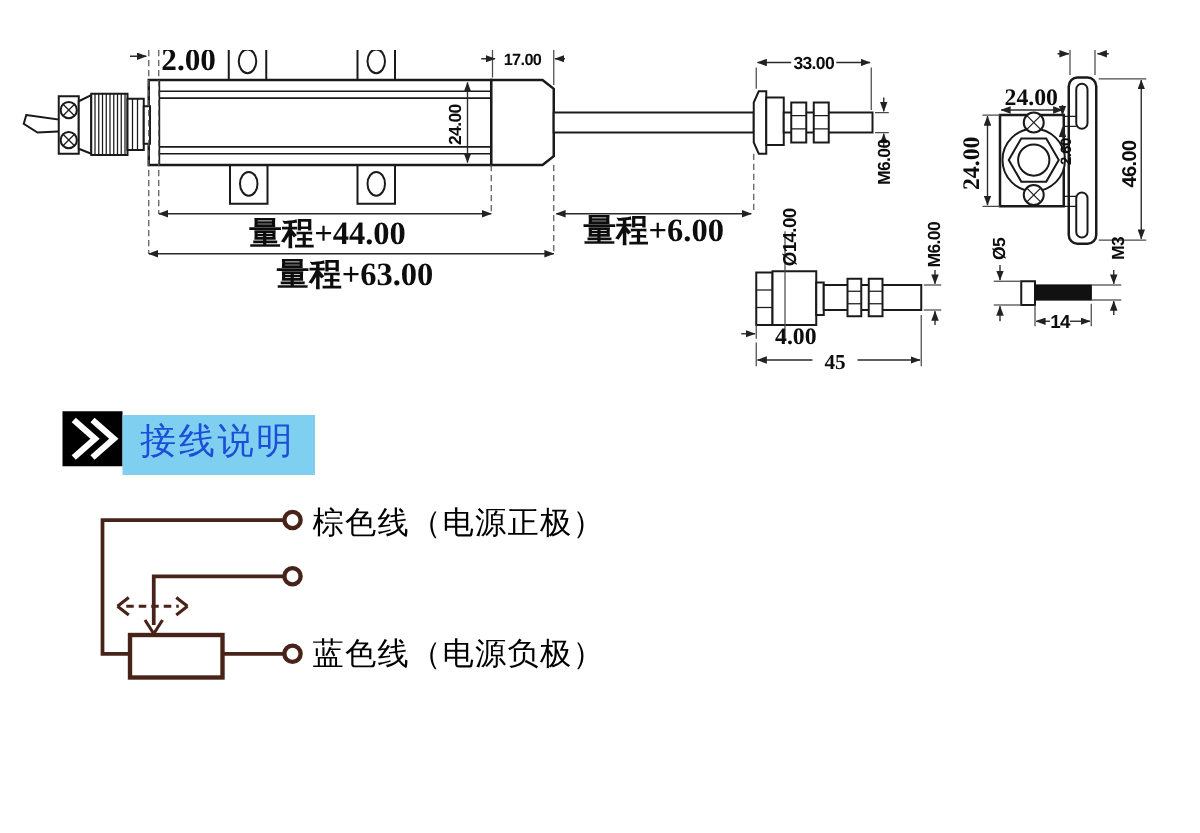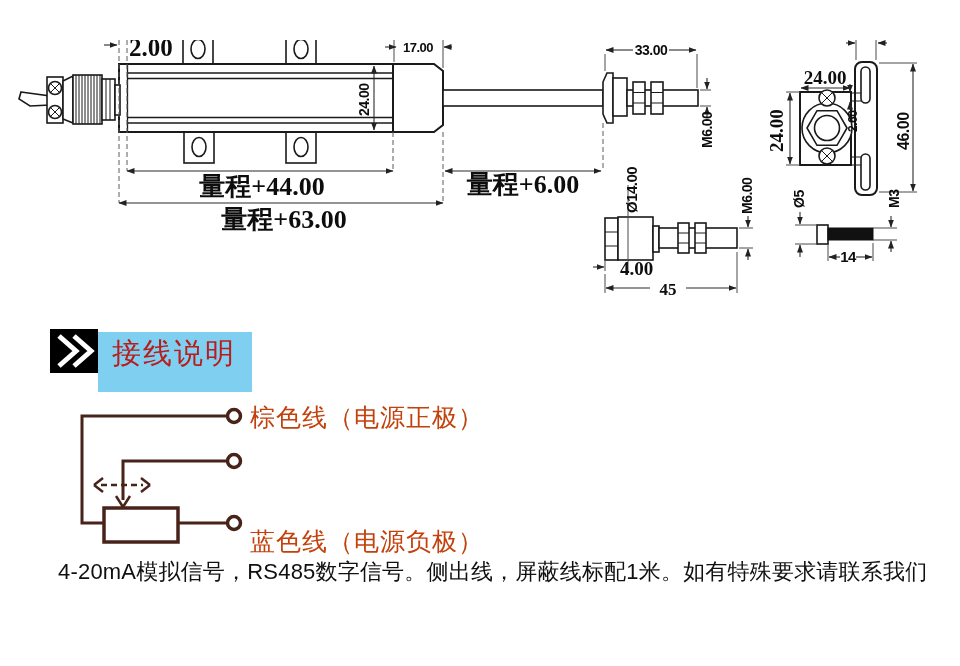--- a/index.html
+++ b/index.html
@@ -12,25 +12,25 @@
   .ln{stroke:#1a1a1a;stroke-width:1.3;fill:none;}
   .lnt{stroke:#1a1a1a;stroke-width:1;fill:none;}
   .dim{stroke:#2b2b2b;stroke-width:1.1;fill:none;}
   .thin{stroke:#4a4a4a;stroke-width:1;fill:none;}
   .ext{stroke:#5a5a5a;stroke-width:1;stroke-dasharray:5 3;fill:none;}
   text.ds{font-family:"Liberation Serif",serif;font-weight:bold;fill:#0d0d0d;}
   text.dc{font-family:"Liberation Sans",sans-serif;font-weight:bold;fill:#0d0d0d;letter-spacing:-0.5px;}
   
   .sec-header{position:absolute;left:50px;top:289px;display:flex;align-items:stretch;height:46px;}
   .chev-box{width:48px;height:44px;background:#000;flex:0 0 auto;margin-top:0;}
-  .sec-title{background:#7fd0f0;height:60px;margin-top:3px;line-height:42px;
-             padding:0 16px 0 14px;font-size:29px;color:#b91c1c;letter-spacing:2px;}
+  .sec-title{background:#7fd0f0;height:48px;margin-top:3px;line-height:42px;
+             padding:0 16px 0 14px;font-size:29px;color:#1d4ed8;letter-spacing:2px;}
   
   .wiring-svg{position:absolute;left:55px;top:353px;}
-  .wire-label{position:absolute;left:250px;font-size:25px;color:#c2410c;letter-spacing:1px;white-space:nowrap;}
+  .wire-label{position:absolute;left:250px;font-size:25px;color:#000000;letter-spacing:1px;white-space:nowrap;}
   
   .desc{position:absolute;left:58px;top:513px;width:892px;font-size:22px;color:#101010;}
   .desc div{height:37px;line-height:37px;white-space:nowrap;letter-spacing:0.2px;}
 </style>
 </head>
 <body>
 
 <div class="page">
 
   <svg class="td" width="960" height="272" viewBox="0 0 960 272">
@@ -254,19 +254,18 @@
       <line x1="95" y1="92" x2="86" y2="85" stroke-width="2.5"></line>
       <line x1="95" y1="92" x2="86" y2="99" stroke-width="2.5"></line>
 
       <circle cx="179" cy="23" r="6.5" stroke-width="3.5" fill="#fff"></circle>
       <circle cx="179" cy="68" r="6.5" stroke-width="3.5" fill="#fff"></circle>
       <circle cx="179" cy="130" r="6.5" stroke-width="3.5" fill="#fff"></circle>
     </g>
   </svg>
 
   <div class="wire-label" style="top:361px">棕色线（电源正极）</div>
-  <div class="wire-label" style="top:485px">蓝色线（电源负极）</div>
+  <div class="wire-label" style="top:466px">蓝色线（电源负极）</div>
 
   <div class="desc">
-    <div>4-20mA模拟信号，RS485数字信号。侧出线，屏蔽线标配1米。如有特殊要求请联系我们</div>
   </div>
 
 </div>
 
 </body></html>

